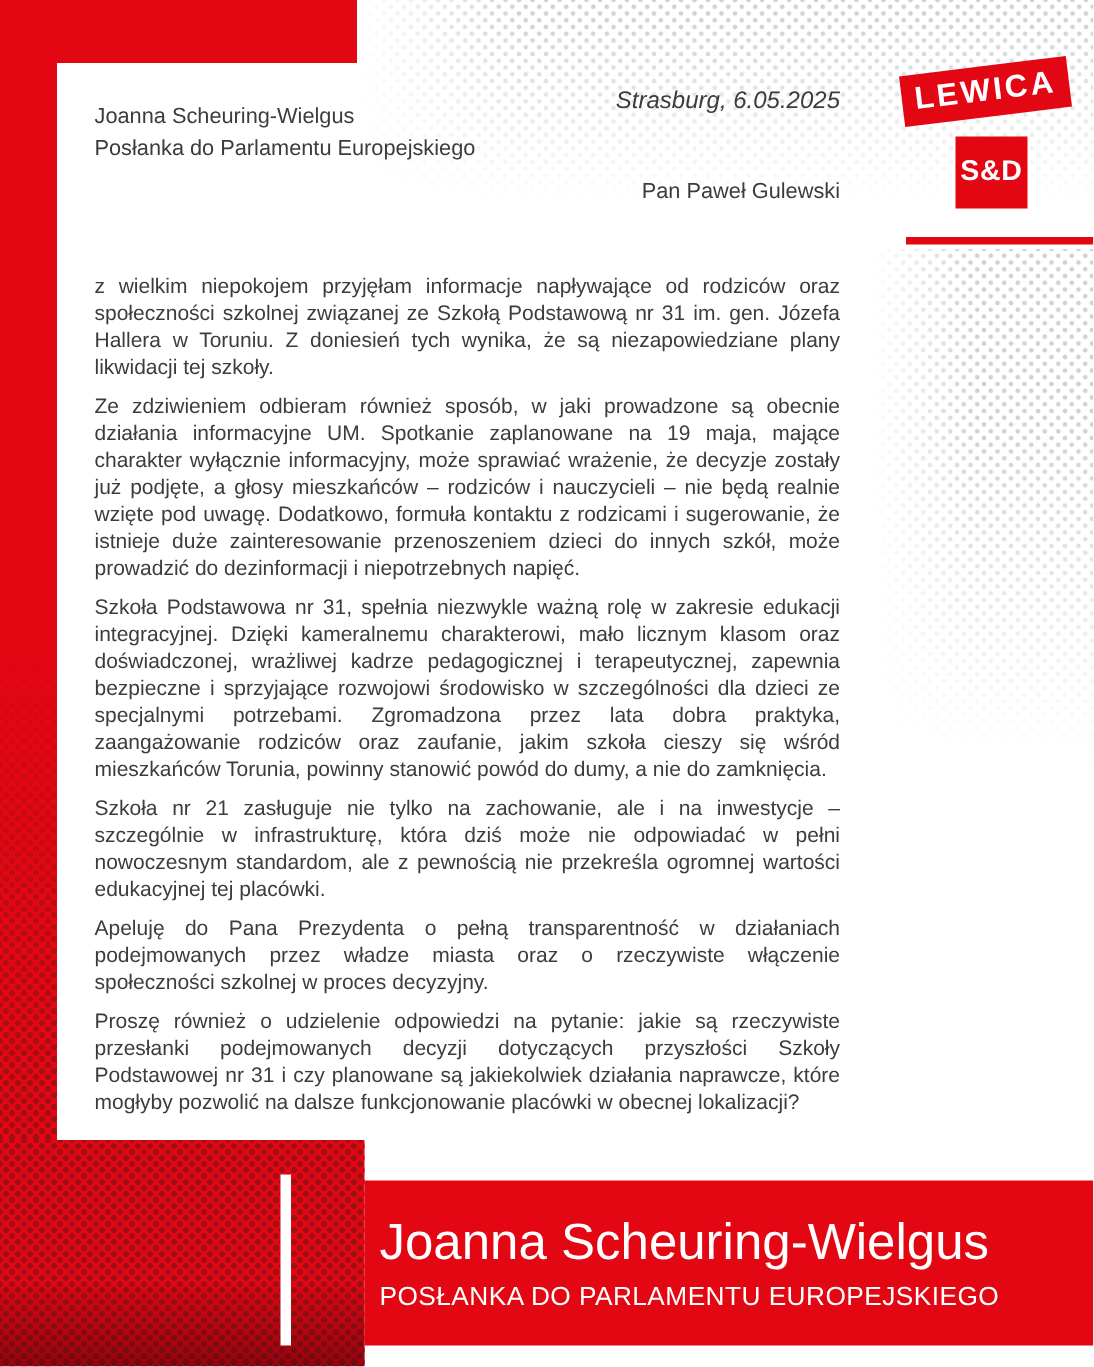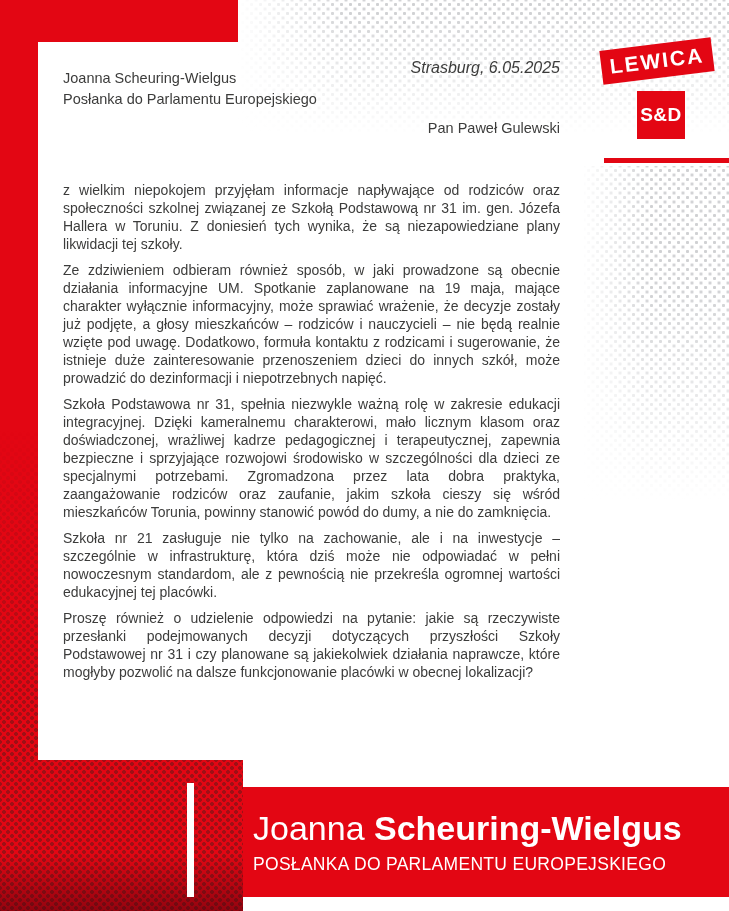--- a/index.html
+++ b/index.html
@@ -99,21 +99,21 @@
   }
   .body-text p{margin:0 0 8px 0;}
   
   .footer-band{
     position:absolute;left:243px;top:787px;width:486px;height:110px;
     background:var(--red);
     display:flex;flex-direction:column;justify-content:center;
     padding-left:10px;box-sizing:border-box;z-index:5;
   }
   .footer-name{color:#fff;font-size:34px;font-weight:400;line-height:1.12;white-space:nowrap;}
-  .footer-name b{font-weight:700;}
+  .footer-name b{font-weight:400;}
   .footer-subtitle{color:#fff;font-size:17.5px;font-weight:500;letter-spacing:.3px;margin-top:6px;white-space:nowrap;}
   .white-bar{position:absolute;left:187px;top:783px;width:7px;height:114px;background:#fff;z-index:7;}
 </style>
 </head>
 <body>
 
 <div class="page">
 
   <div class="red-top-bar"></div>
   <div class="red-left-col"></div>
@@ -138,20 +138,21 @@
   <div class="dateline">Strasburg, 6.05.2025</div>
   <div class="recipient">
     <div>Pan Paweł Gulewski</div>
   </div>
 
   <div class="body-text">
     <p>z wielkim niepokojem przyjęłam informacje napływające od rodziców oraz społeczności szkolnej związanej ze Szkołą Podstawową nr 31 im. gen. Józefa Hallera w Toruniu. Z doniesień tych wynika, że są niezapowiedziane plany likwidacji tej szkoły.</p>
     <p>Ze zdziwieniem odbieram również sposób, w jaki prowadzone są obecnie działania informacyjne UM. Spotkanie zaplanowane na 19 maja, mające charakter wyłącznie informacyjny, może sprawiać wrażenie, że decyzje zostały już podjęte, a głosy mieszkańców – rodziców i nauczycieli – nie będą realnie wzięte pod uwagę. Dodatkowo, formuła kontaktu z rodzicami i sugerowanie, że istnieje duże zainteresowanie przenoszeniem dzieci do innych szkół, może prowadzić do dezinformacji i niepotrzebnych napięć.</p>
     <p>Szkoła Podstawowa nr 31, spełnia niezwykle ważną rolę w zakresie edukacji integracyjnej. Dzięki kameralnemu charakterowi, mało licznym klasom oraz doświadczonej, wrażliwej kadrze pedagogicznej i terapeutycznej, zapewnia bezpieczne i sprzyjające rozwojowi środowisko w szczególności dla dzieci ze specjalnymi potrzebami. Zgromadzona przez lata dobra praktyka, zaangażowanie rodziców oraz zaufanie, jakim szkoła cieszy się wśród mieszkańców Torunia, powinny stanowić powód do dumy, a nie do zamknięcia.</p>
     <p>Szkoła nr 21 zasługuje nie tylko na zachowanie, ale i na inwestycje – szczególnie w infrastrukturę, która dziś może nie odpowiadać w pełni nowoczesnym standardom, ale z pewnością nie przekreśla ogromnej wartości edukacyjnej tej placówki.</p>
+    <p>Apeluję do Pana Prezydenta o pełną transparentność w działaniach podejmowanych przez władze miasta oraz o rzeczywiste włączenie społeczności szkolnej w proces decyzyjny.</p>
     <p>Proszę również o udzielenie odpowiedzi na pytanie: jakie są rzeczywiste przesłanki podejmowanych decyzji dotyczących przyszłości Szkoły Podstawowej nr 31 i czy planowane są jakiekolwiek działania naprawcze, które mogłyby pozwolić na dalsze funkcjonowanie placówki w obecnej lokalizacji?</p>
   </div>
 
   <div class="footer-band">
     <div class="footer-name">
       <span>Joanna</span>&nbsp;<b>Scheuring-Wielgus</b>
     </div>
     <div class="footer-subtitle">POSŁANKA DO PARLAMENTU EUROPEJSKIEGO</div>
   </div>
   <div class="white-bar"></div>

